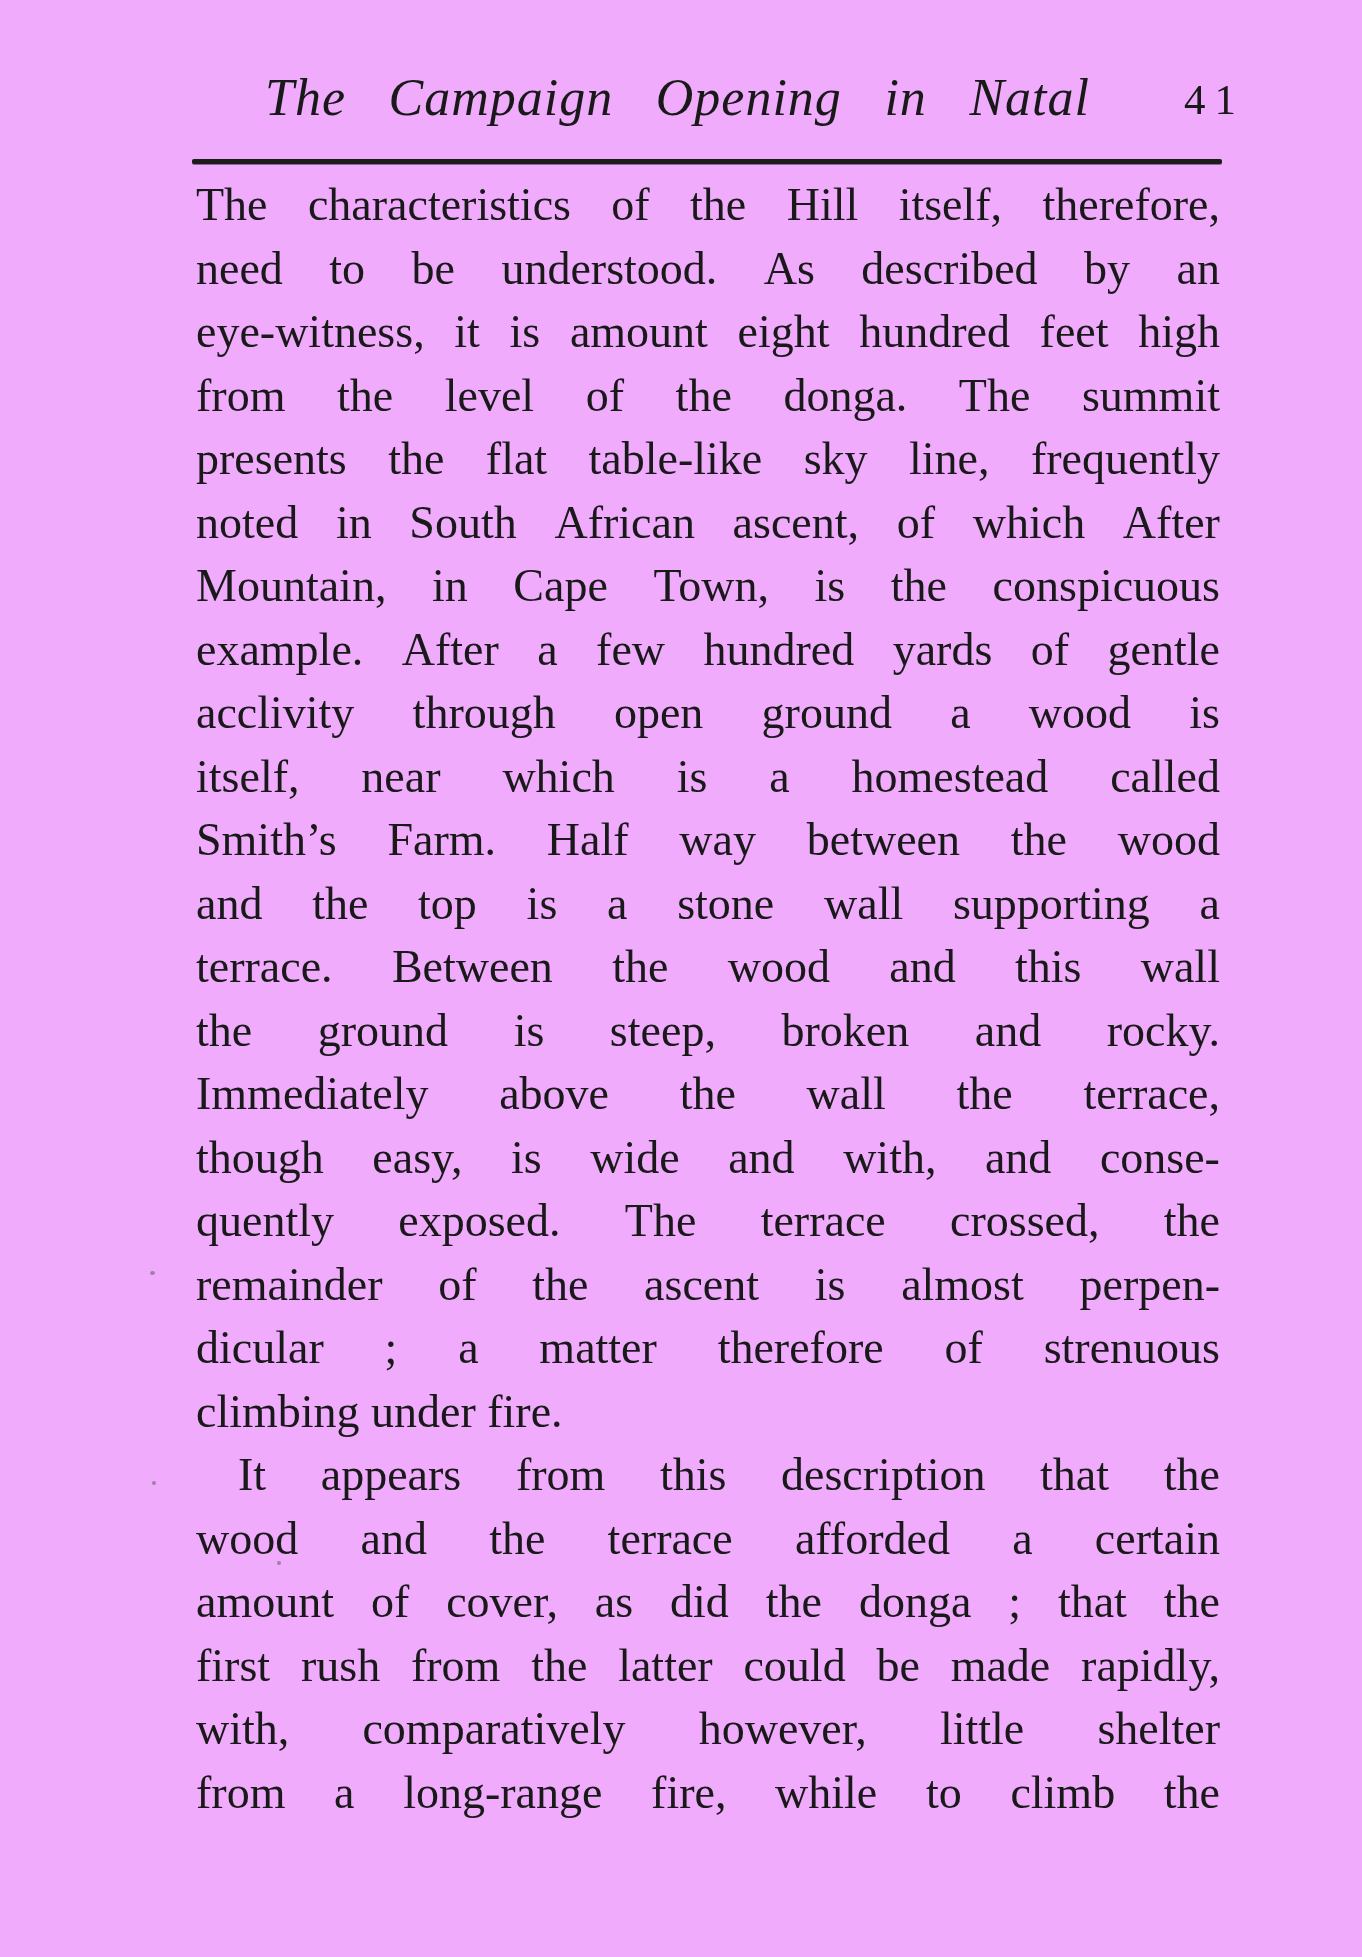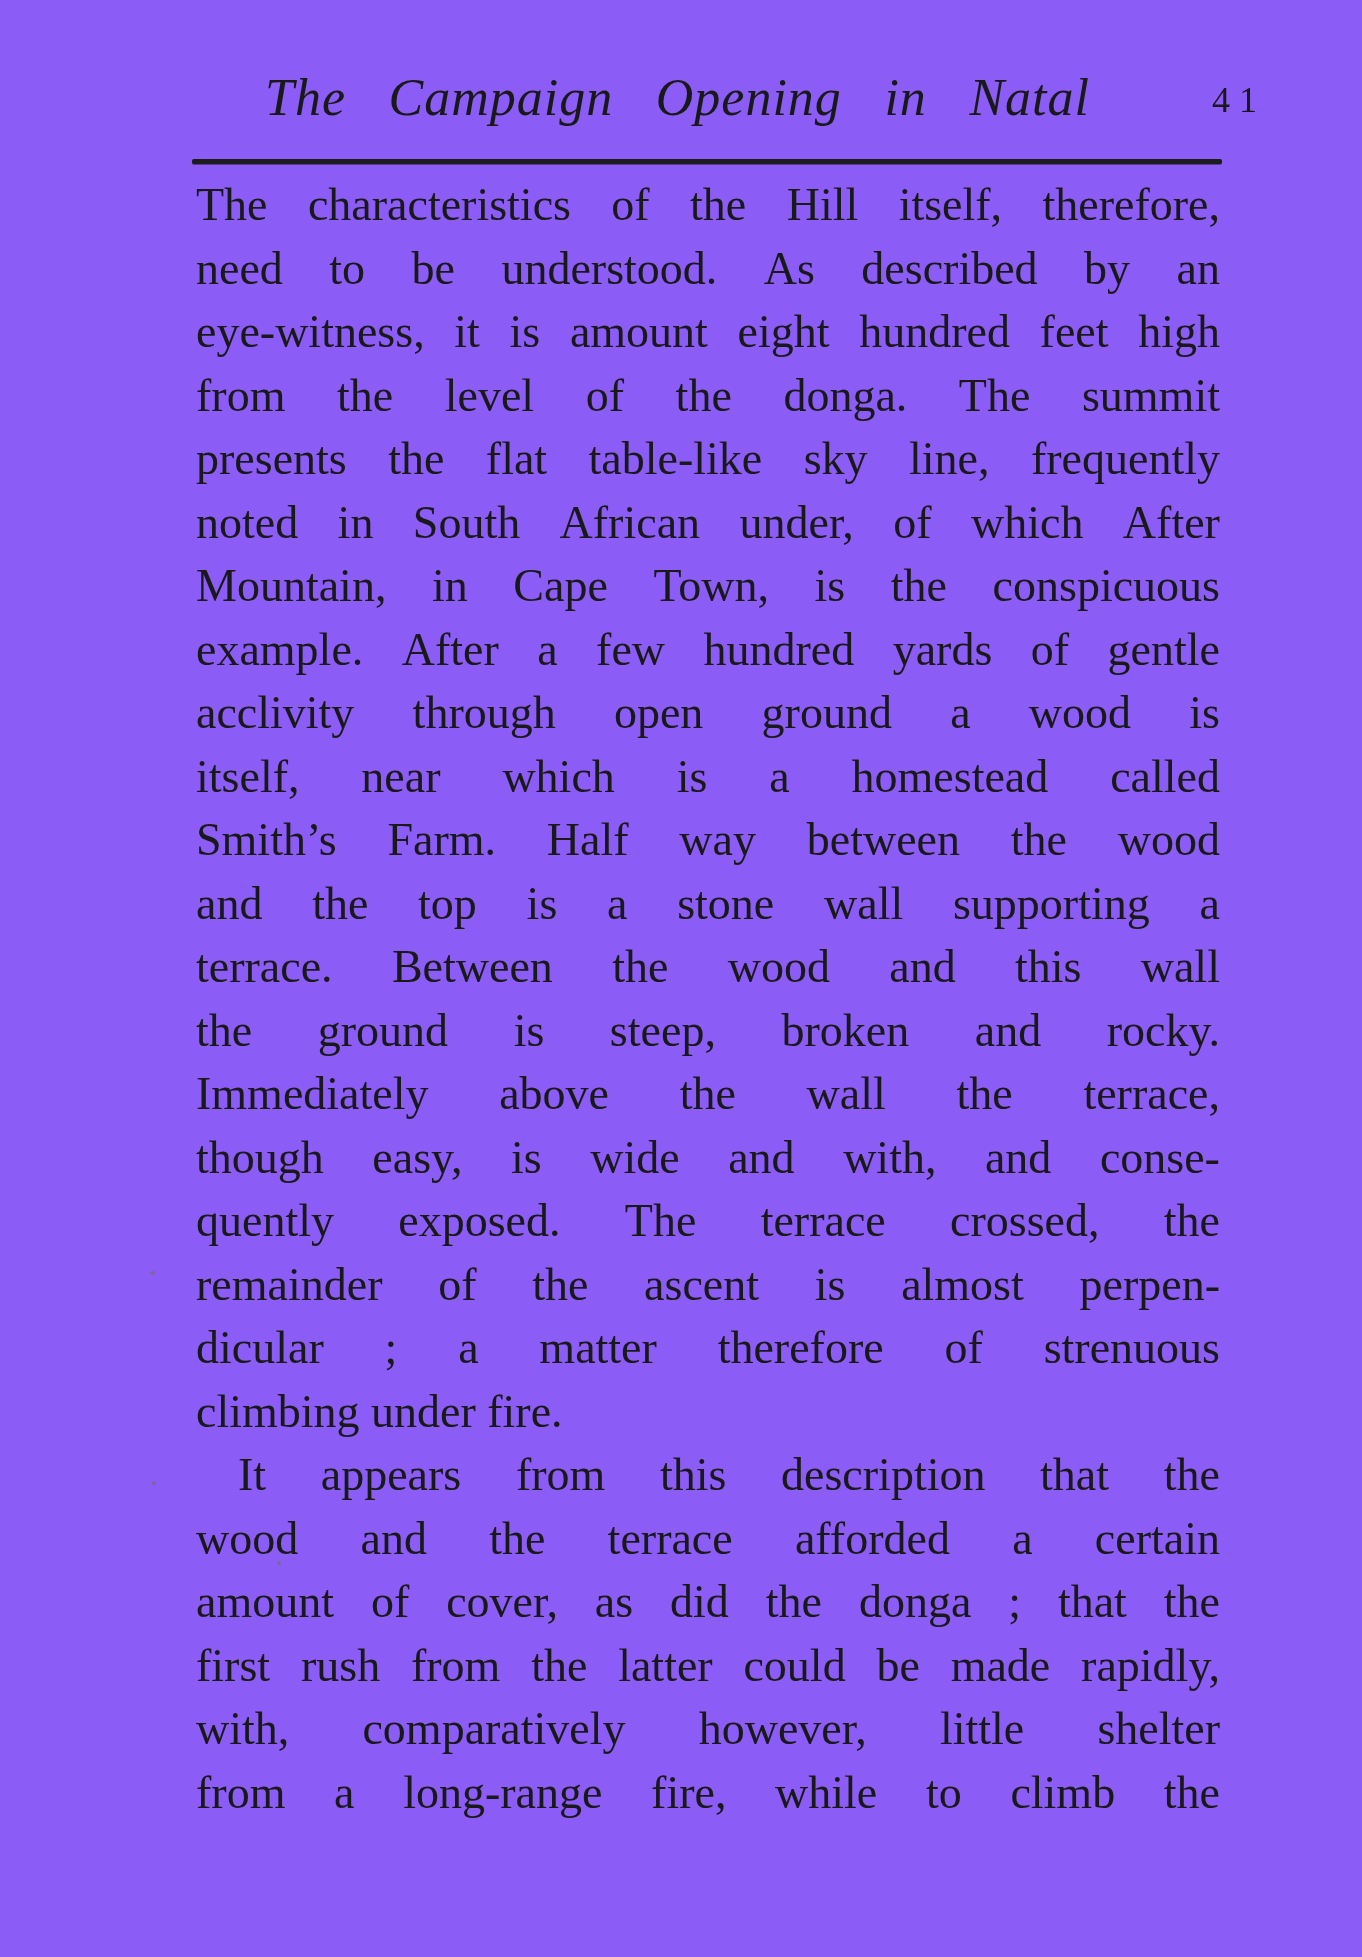--- a/index.html
+++ b/index.html
@@ -1,34 +1,34 @@
 <!DOCTYPE html>
 <html><head>
 <meta charset="utf-8">
 <style>
   html,body{margin:0;padding:0;background:#e8e8e8;}
   .page{
     position:relative;
     width:1362px;height:1957px;
-    background:#8b5cf6;
+    background:#f0abfc;
     font-family:"Liberation Serif", serif;
     color:#191919;
     overflow:hidden;
   }
   .running-head{position:absolute;left:0;top:60px;width:1362px;height:80px;}
   .head-title{
     position:absolute;left:265px;top:8px;width:825px;
     display:flex;justify-content:space-between;
     font-style:italic;font-size:52px;line-height:60px;
     letter-spacing:1px;white-space:nowrap;
   }
   .head-title span{flex-shrink:0;}
   .page-num{
-    position:absolute;left:1212px;top:14px;
-    font-size:36px;line-height:52px;letter-spacing:9px;
+    position:absolute;left:1184px;top:14px;
+    font-size:43px;line-height:52px;letter-spacing:9px;
   }
   .rule{
     position:absolute;left:192px;top:159px;width:1030px;height:5px;
     background:#1c1c1c;border-radius:2px;
     box-shadow:0 1px 0 rgba(20,20,20,.45);
   }
   .body-text{
     position:absolute;left:196px;top:173px;width:1024px;
   }
   .line{
@@ -108,21 +108,21 @@
         <span>table-like</span>
         <span>sky</span>
         <span>line,</span>
         <span>frequently</span>
       </div>
       <div class="line j">
         <span>noted</span>
         <span>in</span>
         <span>South</span>
         <span>African</span>
-        <span>under,</span>
+        <span>ascent,</span>
         <span>of</span>
         <span>which</span>
         <span>After</span>
       </div>
       <div class="line j">
         <span>Mountain,</span>
         <span>in</span>
         <span>Cape</span>
         <span>Town,</span>
         <span>is</span>

